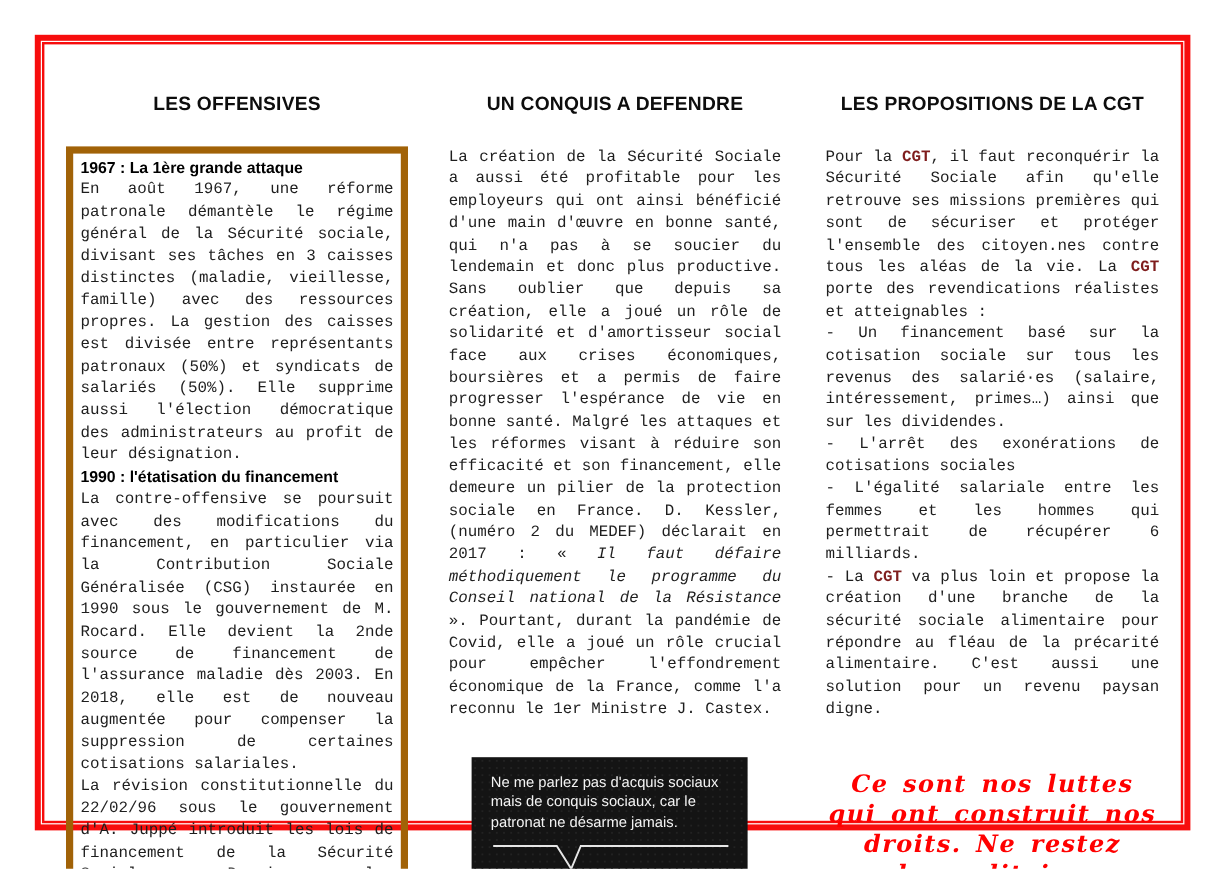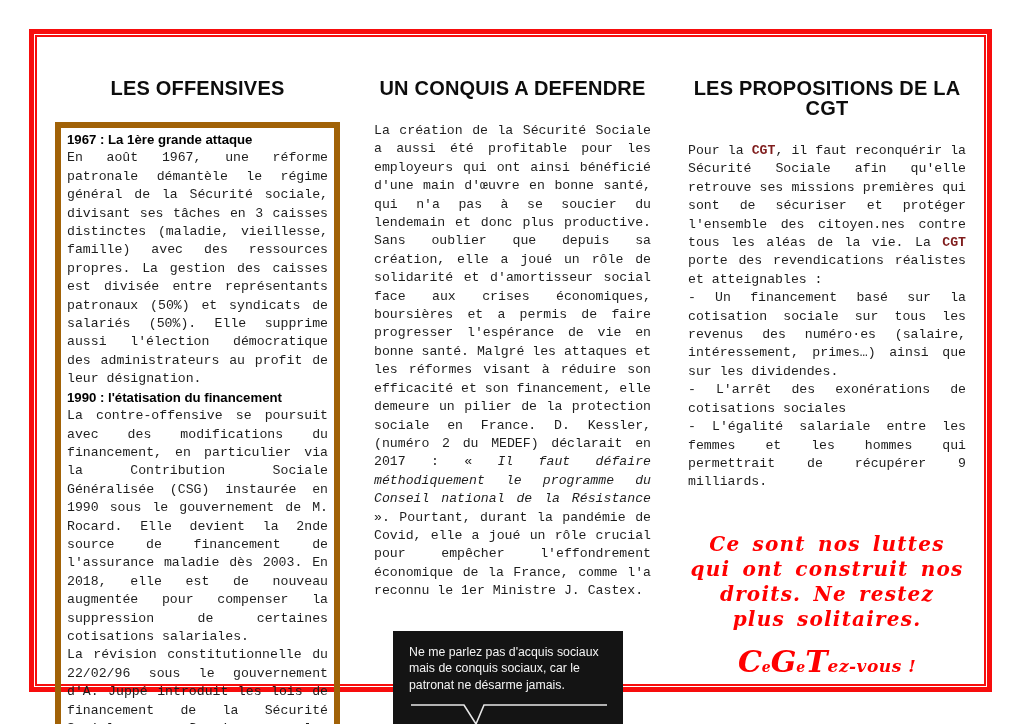--- a/index.html
+++ b/index.html
@@ -22,21 +22,21 @@
   }
   .frame-inner{
     position:absolute;inset:1px;
     border:2px solid var(--frame-red,#f70d0d);
   }
   .col{position:absolute;top:78px;}
   .col1{left:55px;width:285px;}
   .col2{left:374px;width:277px;}
   .col3{left:688px;width:278px;}
   h2{
-    font-size:20px;font-weight:bold;color:#0d0d0d;
+    font-size:16px;font-weight:bold;color:#0d0d0d;
     text-align:center;line-height:20px;margin:0 0 24px 0;
     letter-spacing:.2px;
   }
   .textbox{
     border:6px solid #a16207;
     padding:3px 6px 8px 6px;
     min-height:534px;
   }
   p.body{
     font-size:13.2px;line-height:18.4px;text-align:justify;font-family:Liberation Mono, monospace;
@@ -138,22 +138,23 @@
       </div>
       <span class="author">Ambroise Croizat</span>
     </div>
     <div class="src">www.citation-celebre.com</div>
   </figure>
 </section>
 
 <section class="col col3">
   <h2>LES PROPOSITIONS DE LA CGT</h2>
   <p class="body"><span>Pour la </span><b>CGT</b><span>, il faut reconquérir la Sécurité Sociale afin qu'elle retrouve ses missions premières qui sont de sécuriser et protéger l'ensemble des citoyen.nes contre tous les aléas de la vie. La </span><b>CGT</b><span> porte des revendications réalistes et atteignables :</span></p>
-  <p class="body">- Un financement basé sur la cotisation sociale sur tous les revenus des numéro·es (salaire, intéressement, primes…) ainsi que sur les dividendes.</p>
+  <p class="body">- Un financement basé sur la cotisation sociale sur tous les revenus des salarié·es (salaire, intéressement, primes…) ainsi que sur les dividendes.</p>
   <p class="body">- L'arrêt des exonérations de cotisations sociales</p>
-  <p class="body">- L'égalité salariale entre les femmes et les hommes qui permettrait de récupérer 9 milliards.</p>
+  <p class="body">- L'égalité salariale entre les femmes et les hommes qui permettrait de récupérer 6 milliards.</p>
+  <p class="body"><span>- La </span><b>CGT</b><span> va plus loin et propose la création d'une branche de la sécurité sociale alimentaire pour répondre au fléau de la précarité alimentaire. C'est aussi une solution pour un revenu paysan digne.</span></p>
 
   <div class="slogan">
     <div class="sl-line">Ce sont nos luttes qui ont construit nos</div>
     <div class="sl-line">droits. Ne restez plus solitaires.</div>
     <div class="cgt"><span class="big">C</span><span class="sm">e</span><span class="big">G</span><span class="sm">e</span><span class="big">T</span><span class="tail">ez-vous !</span></div>
   </div>
 </section>
 
 </body></html>

